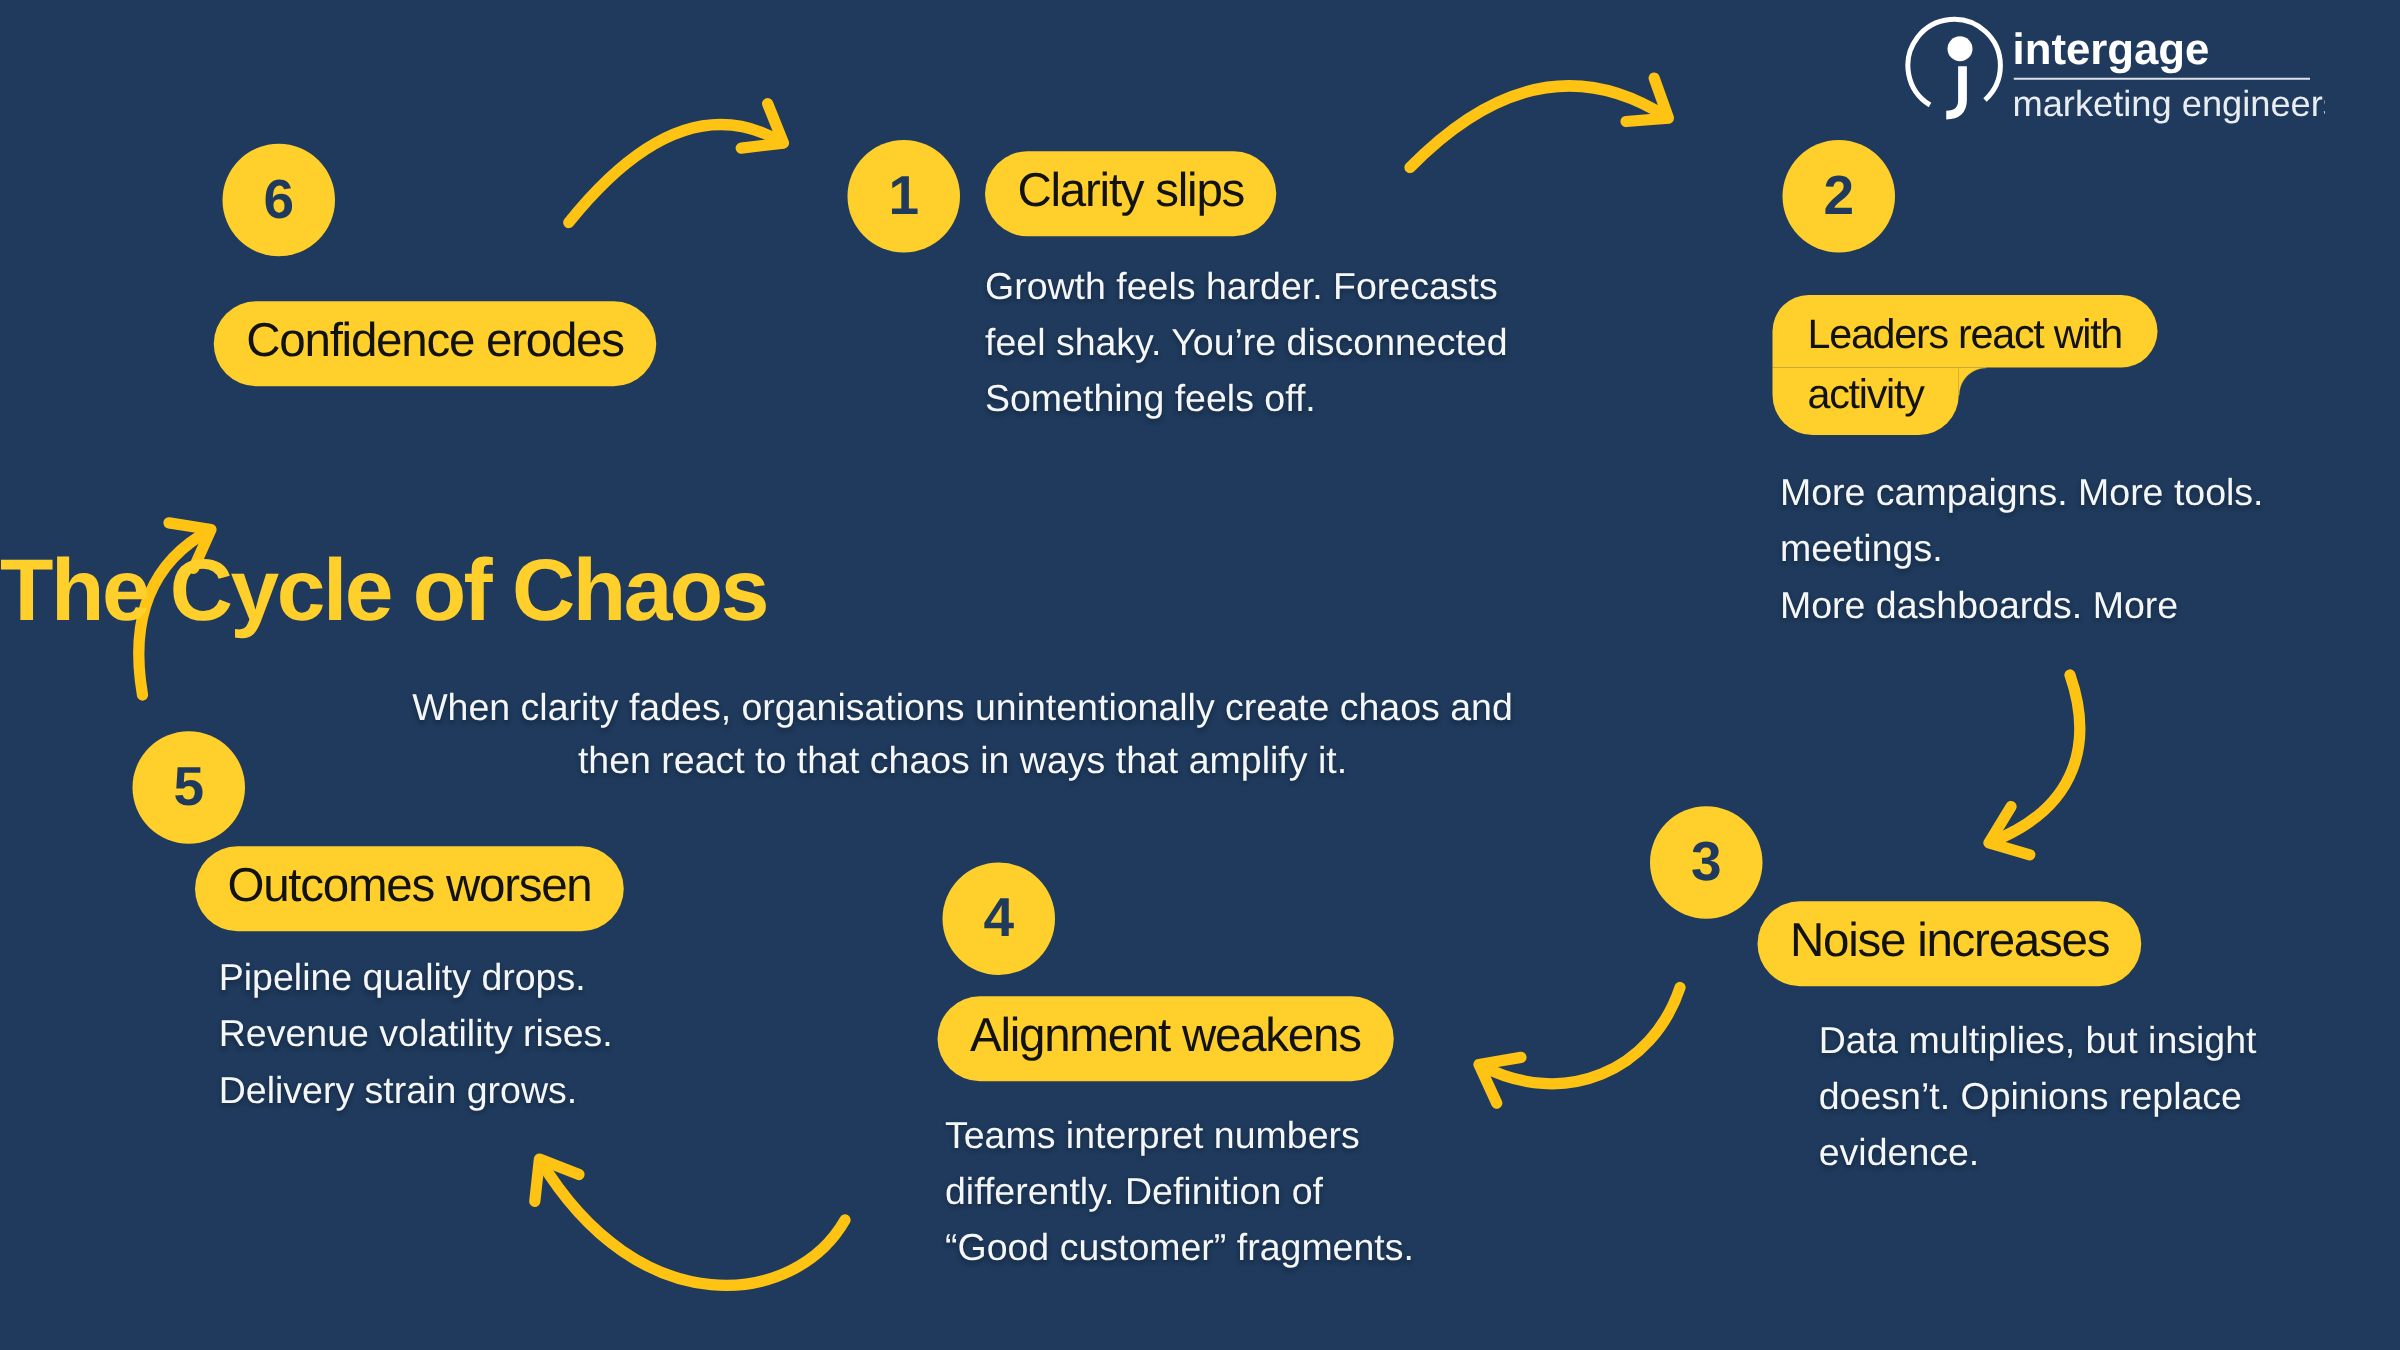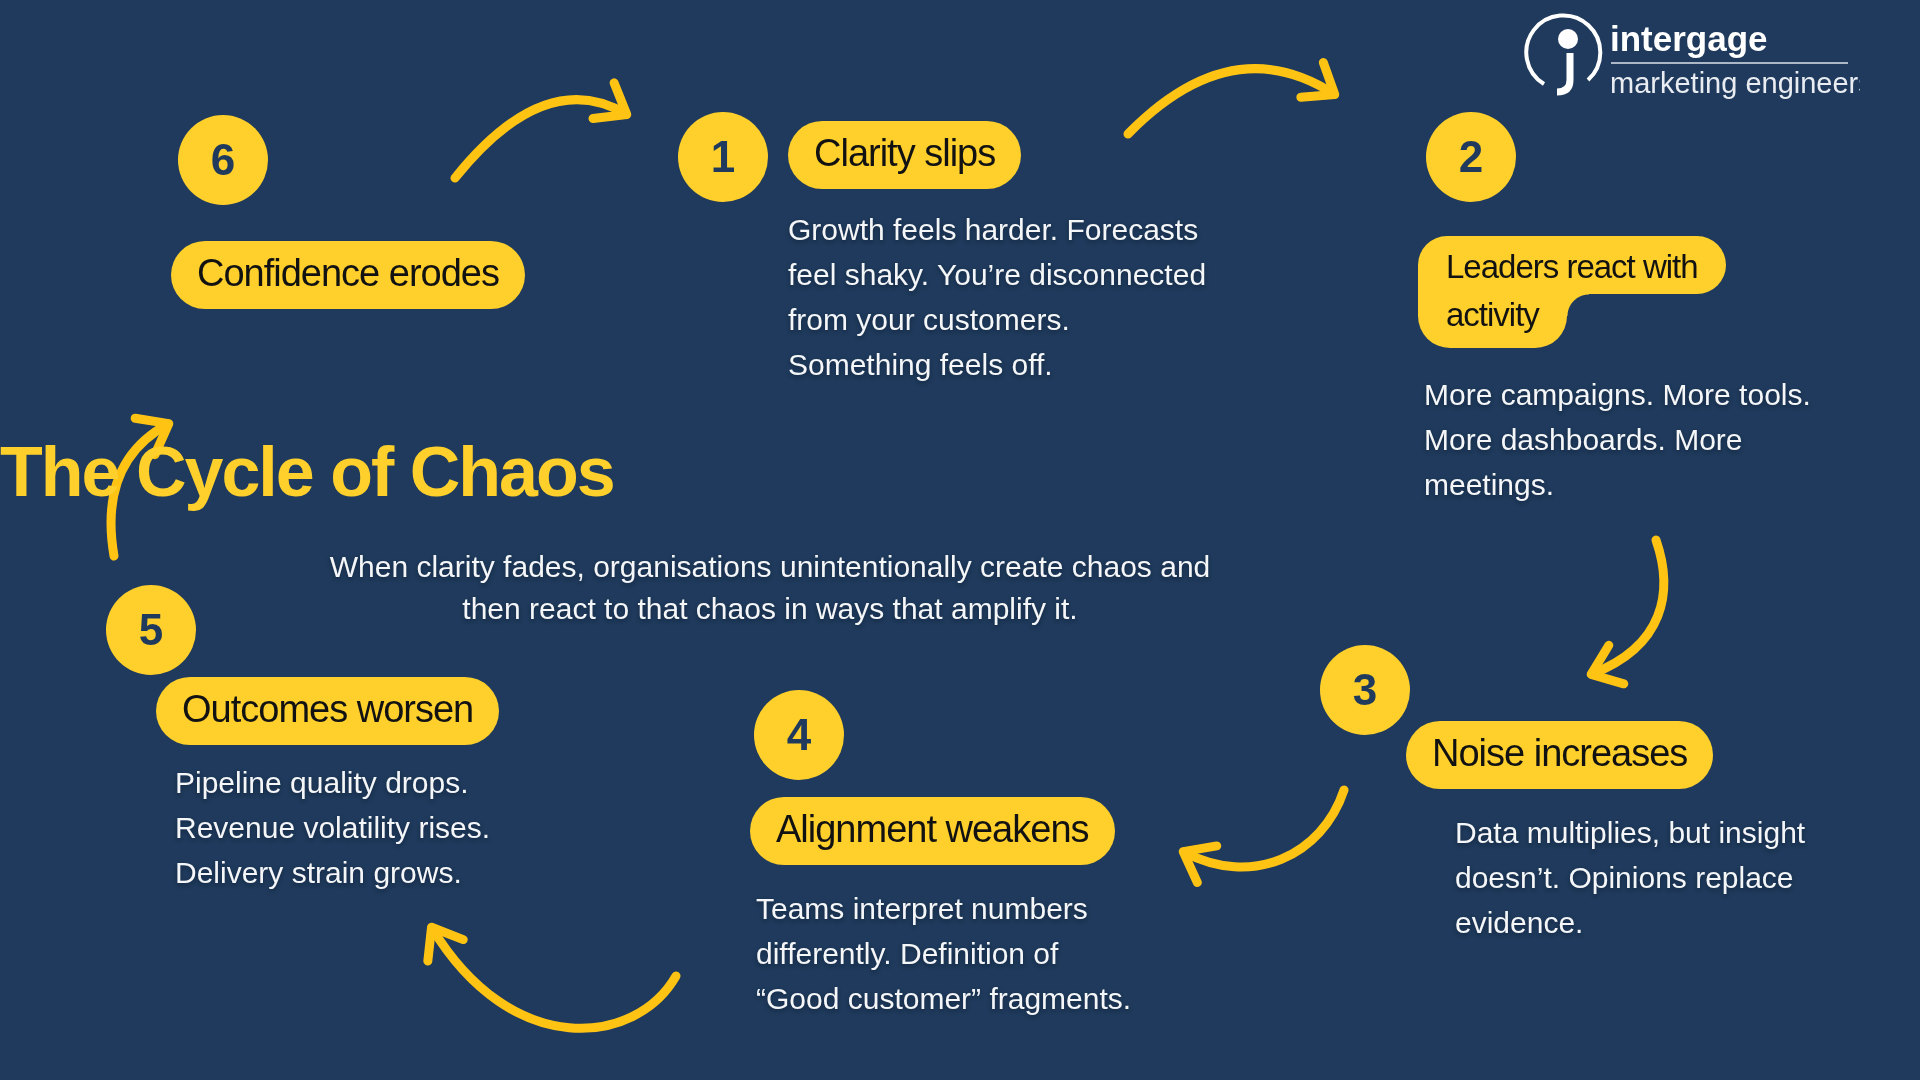--- a/index.html
+++ b/index.html
@@ -98,38 +98,37 @@
     <div>then react to that chaos in ways that amplify it.</div>
   </div>
 
   <div class="num-circle" style="left:678px;top:112px;">
     <span>1</span>
   </div>
   <div class="pill" style="left:788px;top:121px;">Clarity slips</div>
   <div class="desc" style="left:788px;top:207px;">
     <div>Growth feels harder. Forecasts</div>
     <div>feel shaky. You’re disconnected</div>
-    <div>from your customers.</div>
     <div>Something feels off.</div>
   </div>
 
   <div class="num-circle" style="left:1426px;top:112px;">
     <span>2</span>
   </div>
   <div class="pill-wrap" style="left:1418px;top:236px;">
     <div class="pill-row top">Leaders react with</div>
     <div class="pill-row bottom">
       <span>activity</span>
       <span class="fillet"></span>
     </div>
   </div>
   <div class="desc" style="left:1424px;top:372px;">
     <div>More campaigns. More tools.</div>
+    <div>meetings.</div>
     <div>More dashboards. More</div>
-    <div>meetings.</div>
   </div>
 
   <div class="num-circle" style="left:1320px;top:645px;">
     <span>3</span>
   </div>
   <div class="pill" style="left:1406px;top:721px;">Noise increases</div>
   <div class="desc" style="left:1411px;top:810px;margin-left:44px;">
     <div>Data multiplies, but insight</div>
     <div>doesn’t. Opinions replace</div>
     <div>evidence.</div>

